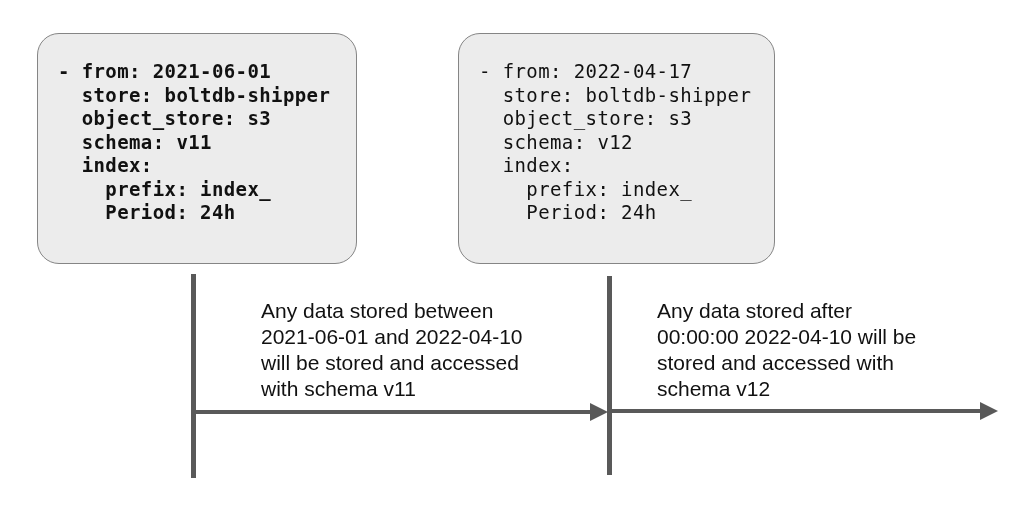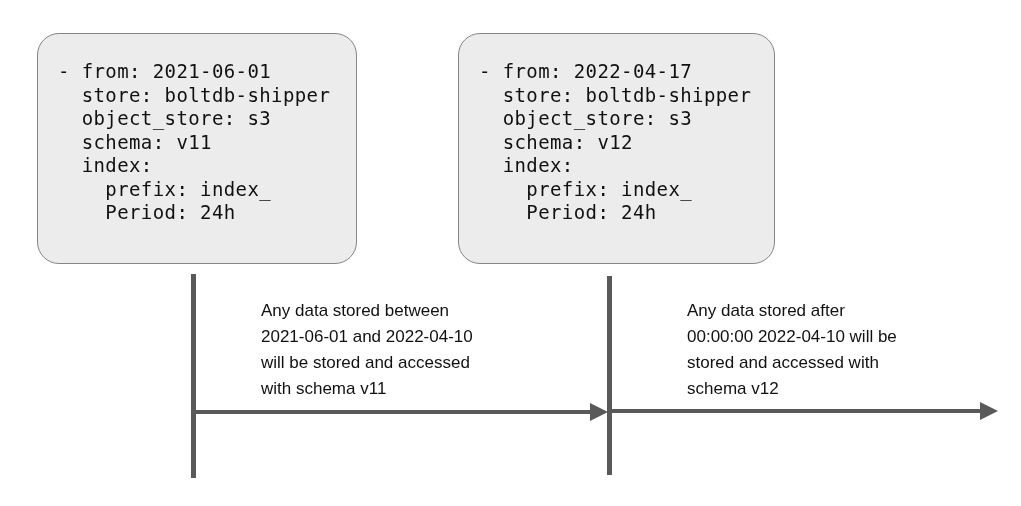--- a/index.html
+++ b/index.html
@@ -13,21 +13,21 @@
     font-family: "Liberation Sans", sans-serif;
   }
   .config-box {
     position: absolute;
     top: 33px;
     height: 231px;
     background: var(--box-fill, #ececec);
     border: 1px solid var(--box-border, #858585);
     border-radius: 22px;
   }
-  .config-box.v11 { left: 37px;  width: 320px; }
+  .config-box.v11 { left: 37px;  width: 320px; font-weight: bold; }
   .config-box.v12 { left: 458px; width: 317px; }
   .config-box pre {
     margin: 0;
     padding: 26px 0 0 20px;
     font-family: "DejaVu Sans Mono", "Liberation Mono", monospace;
     font-size: 19px;
     line-height: 23.5px;
     letter-spacing: 0.4px;
     color: var(--text, #111111);
     white-space: pre;
@@ -53,27 +53,27 @@
     right: 0; top: 0;
     width: 0; height: 0;
     border-top: 9px solid transparent;
     border-bottom: 9px solid transparent;
     border-left: 18px solid var(--line, #595959);
   }
   .annotation {
     position: absolute;
     top: 298px;
     width: 300px;
-    font-size: 17px;
+    font-size: 21px;
     line-height: 26px;
     color: var(--text, #111111);
     white-space: pre-line;
   }
   .annotation.a1 { left: 261px; }
-  .annotation.a2 { left: 687px; }
+  .annotation.a2 { left: 657px; }
 </style>
 </head>
 <body>
 
 <div class="canvas">
 
   <div class="config-box v11">
     <pre>- from: 2021-06-01
   store: boltdb-shipper
   object_store: s3

